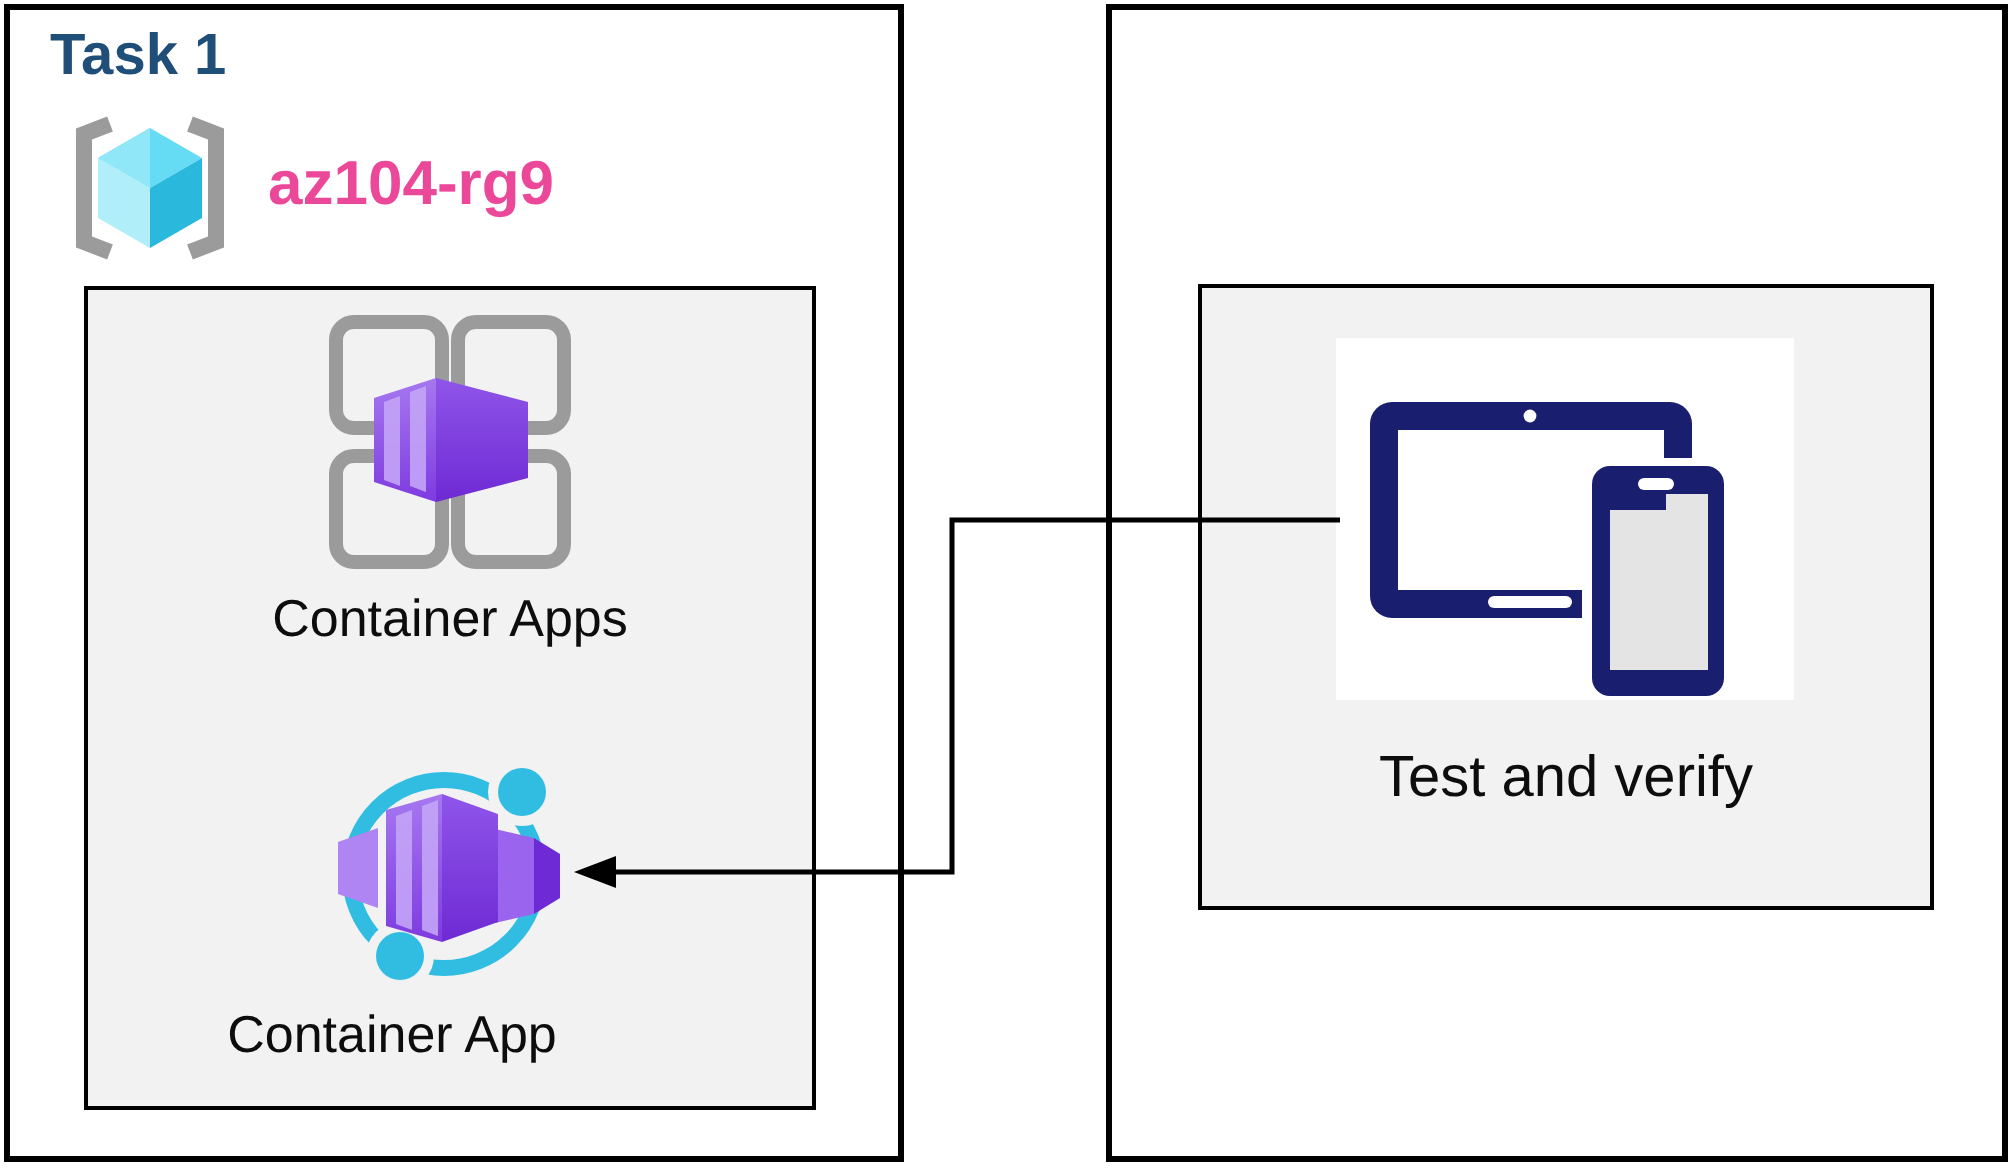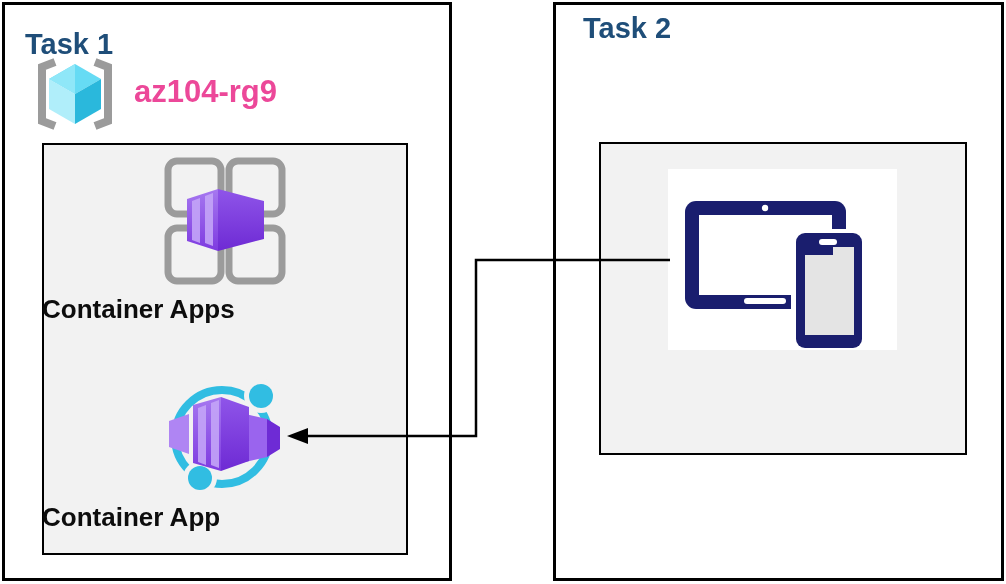--- a/index.html
+++ b/index.html
@@ -10,35 +10,35 @@
   .task-box{
     position:absolute;box-sizing:border-box;background:#ffffff;
     border:3px solid var(--border,#000);
   }
   #task1-box{left:2px;top:2px;width:450px;height:579px;}
   #task2-box{left:553px;top:2px;width:451px;height:579px;}
   .task-title{
     position:absolute;font-size:29px;font-weight:700;letter-spacing:0px;
     color:var(--title,#1F4E79);white-space:nowrap;
   }
-  #task1-title{left:25px;top:28px;}
+  #task1-title{left:25px;top:12px;}
   #task2-title{left:583px;top:12px;}
   .panel{
     position:absolute;box-sizing:border-box;
     background:var(--panel,#F2F2F2);border:2px solid var(--border,#000);
   }
   #task1-panel{left:42px;top:143px;width:366px;height:412px;}
   #task2-panel{left:599px;top:142px;width:368px;height:313px;}
   .rg-name{
     position:absolute;left:134px;top:74px;font-size:31px;font-weight:700;
     color:#ec4899;white-space:nowrap;
   }
   .node-label{
-    position:absolute;font-size:26px;font-weight:700;color:#0d0d0d;
-    line-height:33px;
+    position:absolute;font-size:26px;font-weight:400;color:#0d0d0d;
+    text-align:center;line-height:33px;
   }
   #cae-label{left:42px;width:366px;top:293px;}
   #ca-label{left:42px;width:308px;top:501px;}
   #test-label{left:599px;width:368px;top:373px;font-size:29px;}
   .icon{position:absolute;}
   #rg-icon{left:28px;top:57px;}
   #cae-icon{left:162px;top:153px;}
   #ca-icon{left:163px;top:377px;}
   #devices-icon{left:668px;top:169px;background:#ffffff;}
   #connector{position:absolute;left:0;top:0;pointer-events:none;}
@@ -46,21 +46,20 @@
 </head>
 <body>
 
 <div class="canvas">
 
   <div class="task-box" id="task1-box"></div>
 
   <div class="task-box" id="task2-box"></div>
 
   <div class="task-title" id="task1-title">Task 1</div>
-  <div class="task-title" id="task2-title">Task 2</div>
 
   <svg class="icon" id="rg-icon" width="94" height="74" viewBox="0 0 94 74">
     <path d="M27 5 L14 10 L14 64 L27 69" fill="none" stroke="#9B9B9B" stroke-width="8"></path>
     <path d="M67 5 L80 10 L80 64 L67 69" fill="none" stroke="#9B9B9B" stroke-width="8"></path>
     <polygon points="47,7 73,22 47,37 21,22" fill="#66DBF4"></polygon>
     <polygon points="47,7 21,22 47,37" fill="#8FE7F8"></polygon>
     <polygon points="21,22 47,37 47,67 21,52" fill="#B0EEFA"></polygon>
     <polygon points="73,22 47,37 47,67 73,52" fill="#2AB8DC"></polygon>
   </svg>
   <div class="rg-name">az104-rg9</div>
@@ -129,19 +128,20 @@
     <circle cx="97" cy="39" r="3.2" fill="#ffffff"></circle>
     <rect x="76" y="129" width="42" height="6" rx="3" fill="#ffffff"></rect>
 
     <rect x="123" y="60" width="76" height="122" rx="12" fill="#ffffff"></rect>
 
     <rect x="128" y="64" width="66" height="115" rx="9" fill="#1A1E6E"></rect>
     <rect x="151" y="70" width="18" height="6" rx="3" fill="#ffffff"></rect>
     <rect x="165" y="78" width="21" height="12" fill="#E4E4E4"></rect>
     <rect x="137" y="86" width="49" height="80" fill="#E4E4E4"></rect>
   </svg>
+  <div class="node-label" id="test-label">Test and verify</div>
 
   <svg id="connector" width="1006" height="584" viewBox="0 0 1006 584">
     <path d="M670 260 H476 V436 H306" fill="none" stroke="#000000" stroke-width="2.5"></path>
     <polygon points="287,436 308,428 308,444" fill="#000000"></polygon>
   </svg>
 
 </div>
 
 </body></html>

